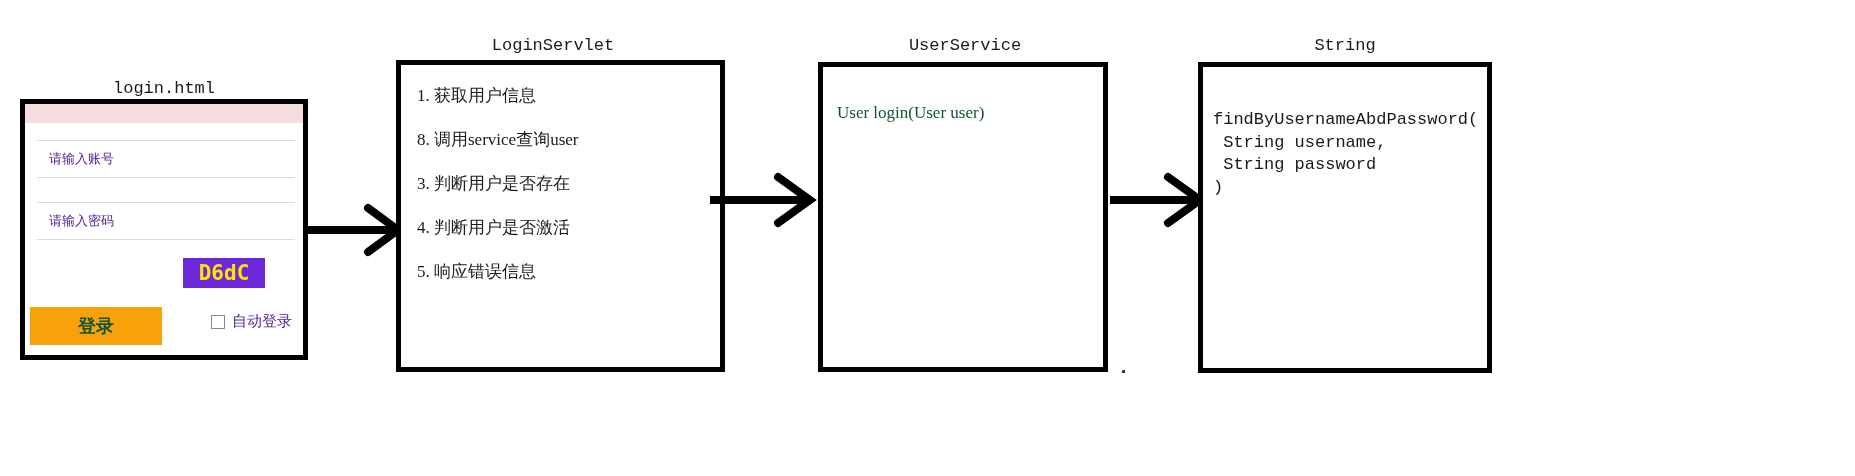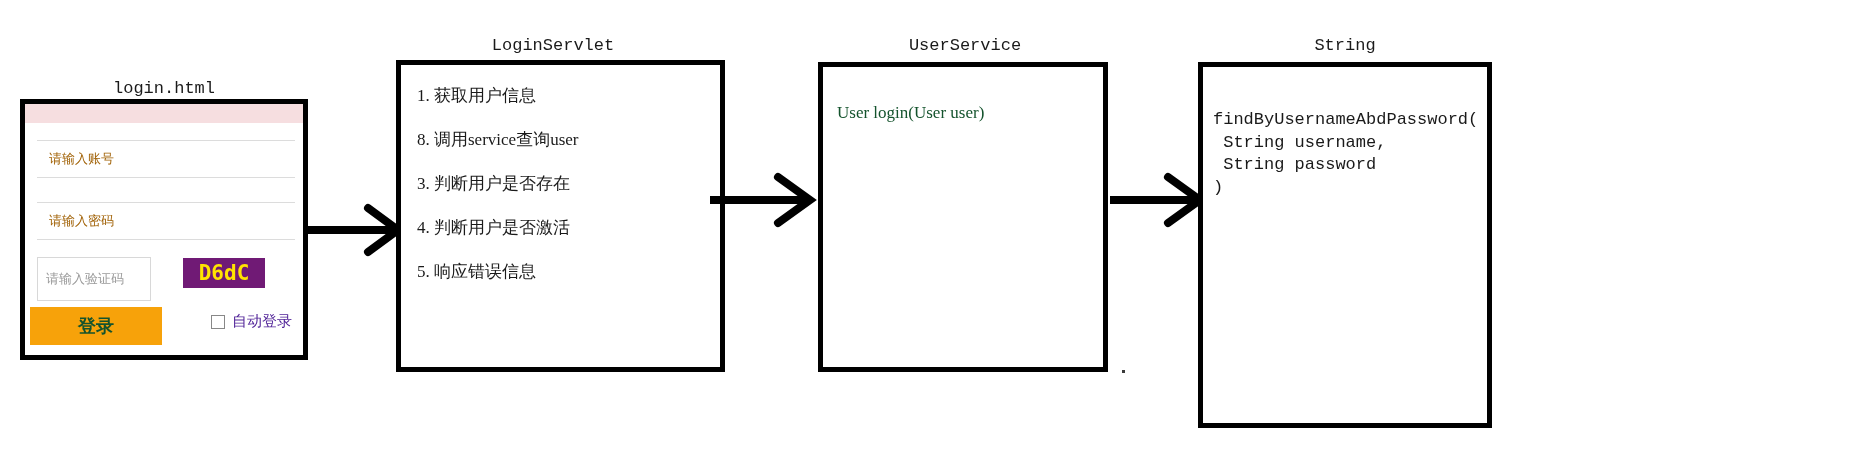--- a/index.html
+++ b/index.html
@@ -63,21 +63,21 @@
     width: 258px;
     height: 38px;
     border-bottom: 1px solid #dcdcdc;
     display: flex;
     align-items: center;
     box-sizing: border-box;
   }
   .login-field .ph {
     font-family: "DejaVu Sans", sans-serif;
     font-size: 13px;
-    color: #a16207;
+    color: #4c1d95;
     padding-left: 12px;
   }
   #field-account { top: 36px; border-top: 1px solid #dcdcdc; }
   #field-password { top: 98px; border-top: 1px solid #dcdcdc; }
 
   #field-captcha {
     position: absolute;
     left: 12px;
     top: 153px;
     width: 114px;
@@ -93,21 +93,21 @@
     font-size: 13px;
     color: #9a9a9a;
     padding-left: 8px;
   }
   #captcha-image {
     position: absolute;
     left: 158px;
     top: 154px;
     width: 82px;
     height: 30px;
-    background: #701a75;
+    background: #6d28d9;
     display: flex;
     align-items: center;
     justify-content: center;
   }
   #captcha-image .code {
     font-family: "DejaVu Sans Mono", monospace;
     font-weight: bold;
     font-size: 21px;
     letter-spacing: 0px;
     color: #ffe400;
@@ -188,21 +188,21 @@
     font-size: 17px;
     color: #14532d;
     white-space: nowrap;
   }
 
   
   #dao-box {
     left: 1198px;
     top: 62px;
     width: 294px;
-    height: 366px;
+    height: 311px;
   }
   #dao-sig {
     position: absolute;
     left: 10px;
     top: 42px;
     font-family: "Liberation Mono", monospace;
     font-size: 17px;
     color: #1a1a1a;
     line-height: 1.33;
     white-space: pre;
@@ -239,23 +239,20 @@
       <div class="login-pinkbar"></div>
 
       <div class="login-field" id="field-account">
         <span class="ph">请输入账号</span>
       </div>
 
       <div class="login-field" id="field-password">
         <span class="ph">请输入密码</span>
       </div>
 
-      <div id="field-captcha">
-        <span class="ph">请输入验证码</span>
-      </div>
 
       <div id="captcha-image">
         <span class="code">D6dC</span>
       </div>
 
       <div id="login-submit">登录</div>
 
       <div id="auto-login">
         <span class="cbx"></span>
         <span class="lbl">自动登录</span>

